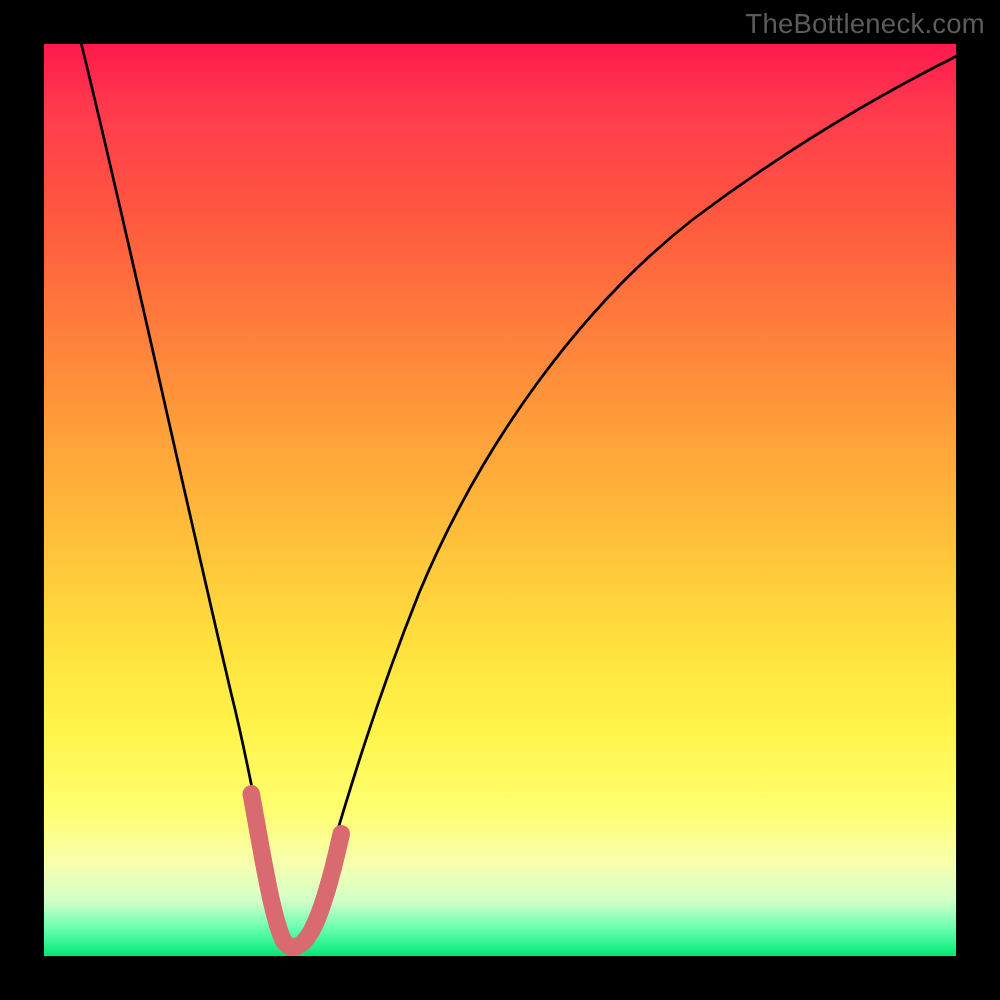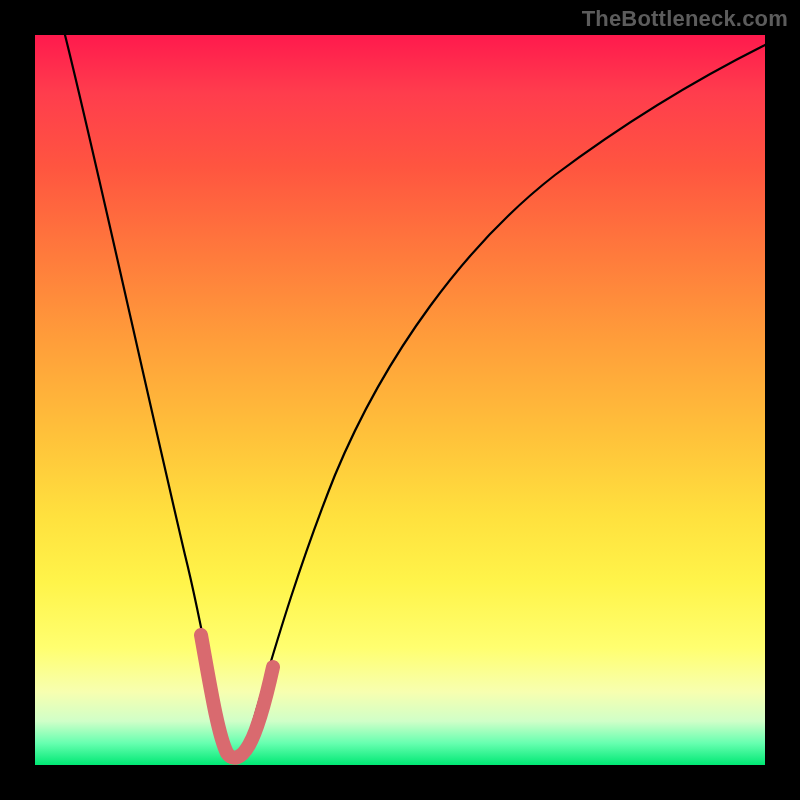--- a/index.html
+++ b/index.html
@@ -49,21 +49,21 @@
       #67ffb0 97%,
       #00e874 100%
     );
   }
   .watermark {
     position: absolute;
     top: 6px;
     right: 12px;
     color: #5c5c5c;
     font-size: 22px;
-    font-weight: 700;
+    font-weight: 400;
     letter-spacing: 0.2px;
     user-select: none;
   }
   svg.curves {
     position: absolute;
     left: 0;
     top: 0;
     width: 100%;
     height: 100%;
   }

